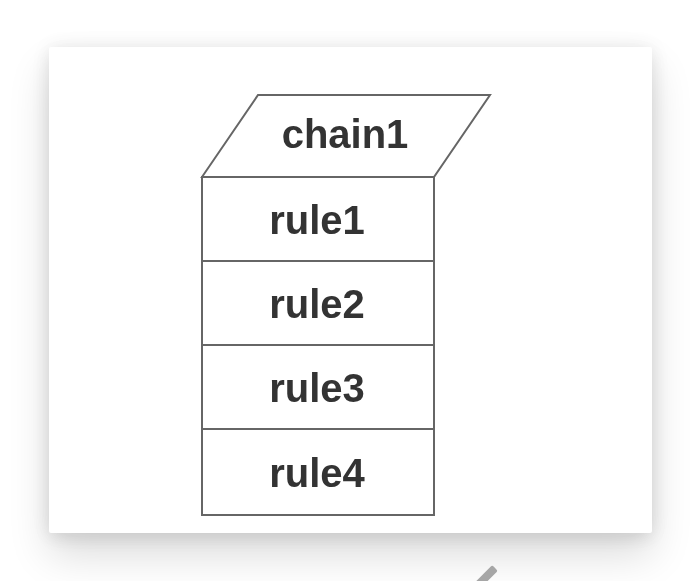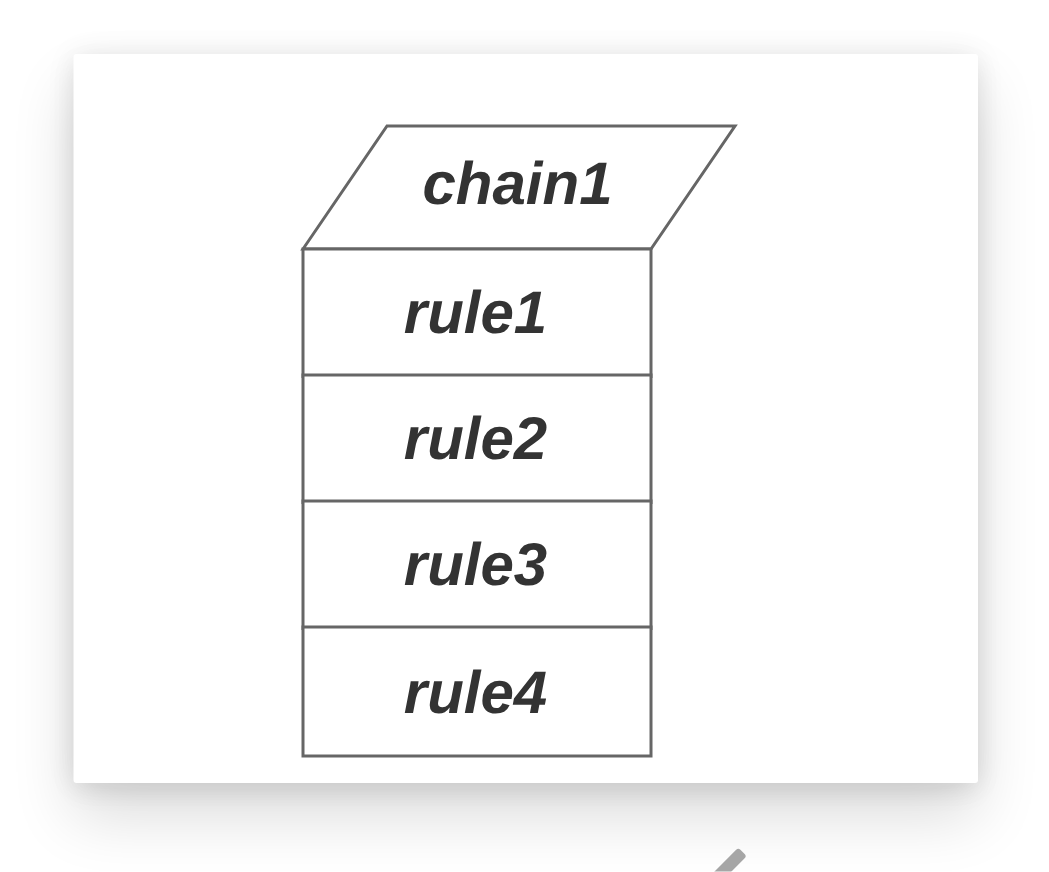--- a/index.html
+++ b/index.html
@@ -13,30 +13,29 @@
   }
   .stage {
     position: relative;
     width: 699px;
     height: 581px;
     background: #ffffff;
   }
   .card {
     position: absolute;
     left: 49px;
-    top: 36px;
+    top: 47px;
     width: 603px;
     height: 486px;
     background: #ffffff;
     border-radius: 2px;
     box-shadow:
       0 0 20px rgba(0,0,0,0.07),
       0 6px 18px rgba(0,0,0,0.06),
       0 22px 42px rgba(0,0,0,0.14);
-    font-style: italic;
   }
   .diagram {
     position: absolute;
     left: 0;
     top: 0;
     width: 603px;
     height: 486px;
     display: block;
   }
   .diagram .shape {

